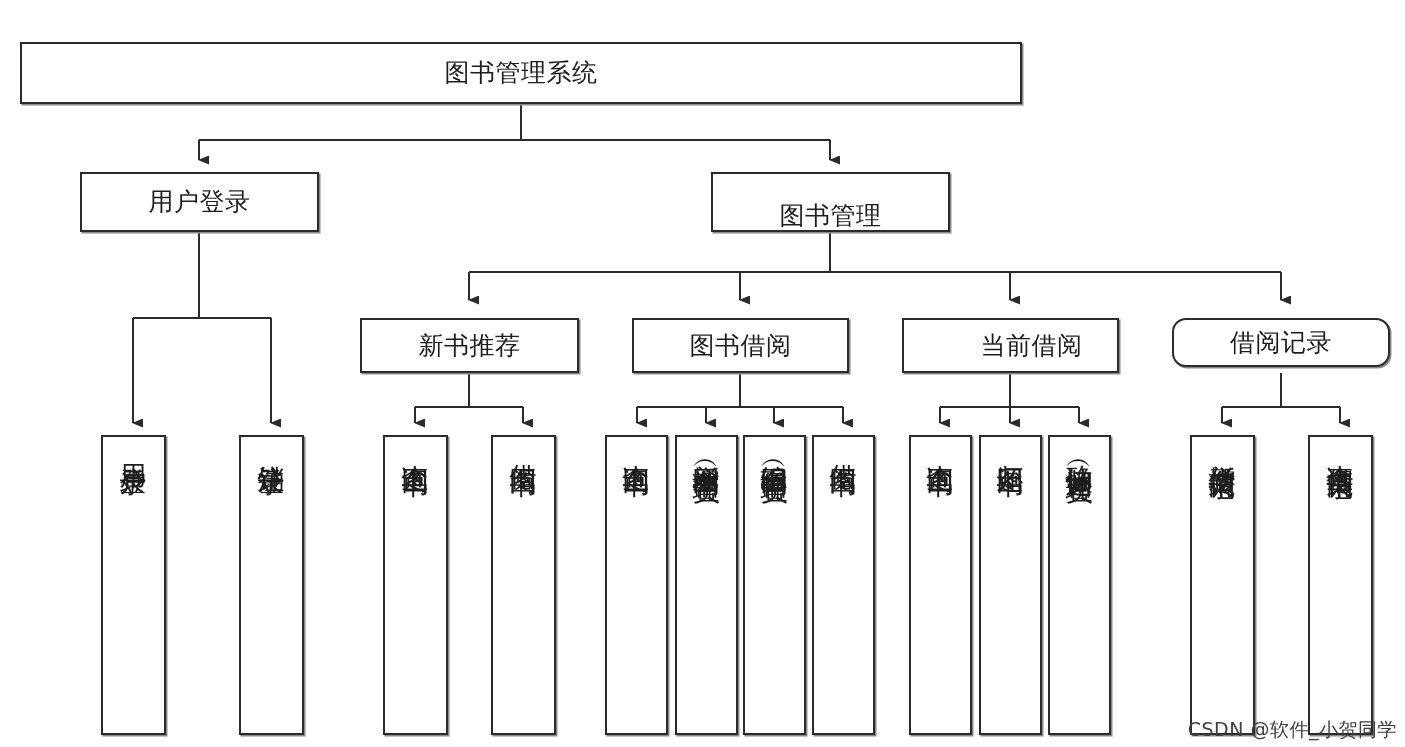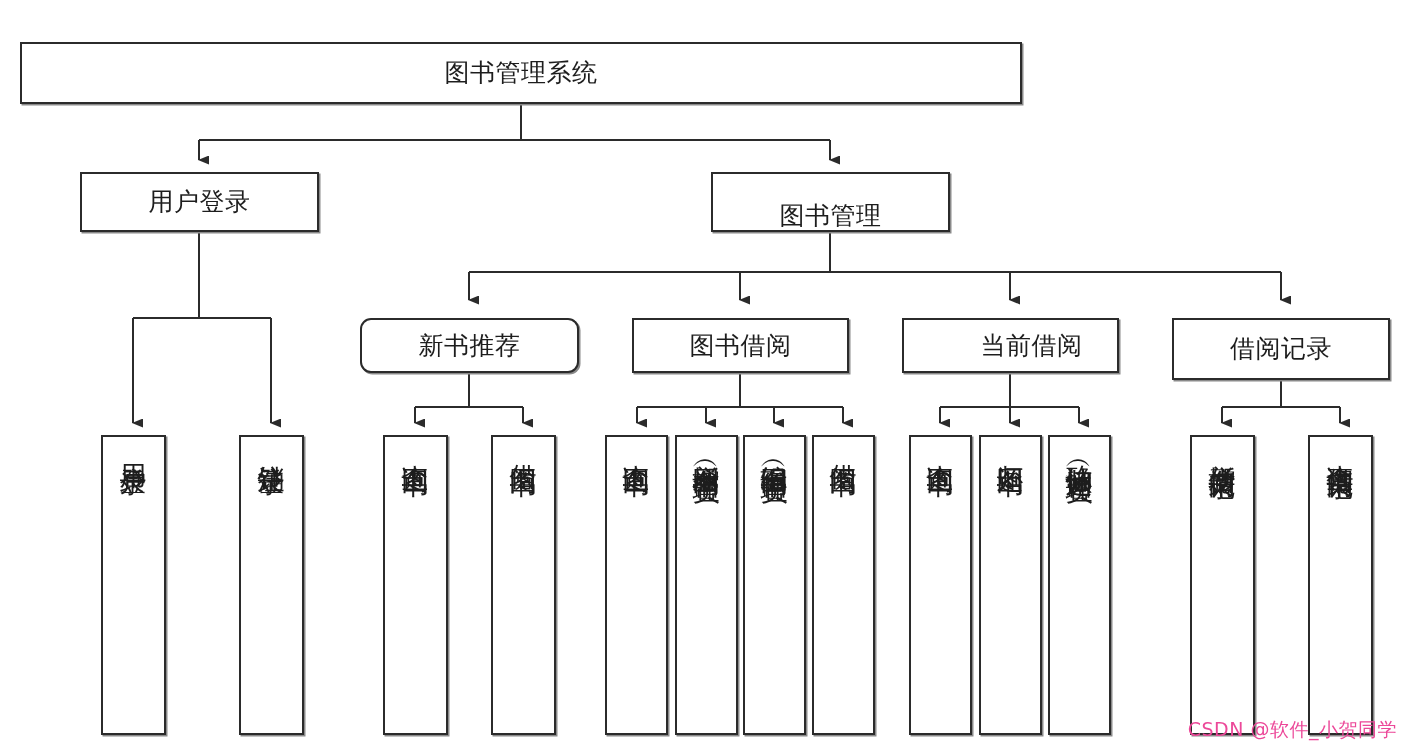--- a/index.html
+++ b/index.html
@@ -64,21 +64,21 @@
     line-height: 1.0;
     letter-spacing: 2px;
     white-space: nowrap;
     margin: 0 auto;
   }
   #watermark {
     position: absolute;
     right: 8px;
     bottom: 4px;
     font-size: 19px;
-    color: #ec4899;
+    color: #404040;
     letter-spacing: 0.5px;
     white-space: nowrap;
     user-select: none;
   }
 </style>
 </head>
 <body>
 
 <div id="diagram-root">
 
@@ -137,33 +137,33 @@
   </div>
 
   <div class="node horiz" style="left:80px; top:172px; width:239px; height:60px;">
     <span class="node-label">用户登录</span>
   </div>
 
   <div class="node horiz" style="left:711px; top:172px; width:239px; height:60px;align-items:flex-end;">
     <span class="node-label">图书管理</span>
   </div>
 
-  <div class="node horiz" style="left:360px; top:318px; width:219px; height:55px;border-radius:11px;">
+  <div class="node horiz" style="left:360px; top:318px; width:219px; height:55px;">
     <span class="node-label">新书推荐</span>
   </div>
 
   <div class="node horiz" style="left:632px; top:318px; width:217px; height:55px;justify-content:center;">
     <span class="node-label">图书借阅</span>
   </div>
 
   <div class="node horiz" style="left:902px; top:318px; width:217px; height:55px;padding-left:42px;">
     <span class="node-label">当前借阅</span>
   </div>
 
-  <div class="node horiz" style="left:1172px; top:318px; width:218px; height:62px;">
+  <div class="node horiz" style="left:1172px; top:318px; width:218px; height:49px;border-radius:14px;">
     <span class="node-label">借阅记录</span>
   </div>
 
   <div class="node vert" style="left:101px; top:435px; width:65px; height:300px;">
     <span class="node-label">用户登录</span>
   </div>
 
   <div class="node vert" style="left:239px; top:435px; width:65px; height:300px;">
     <span class="node-label">注销登录</span>
   </div>

